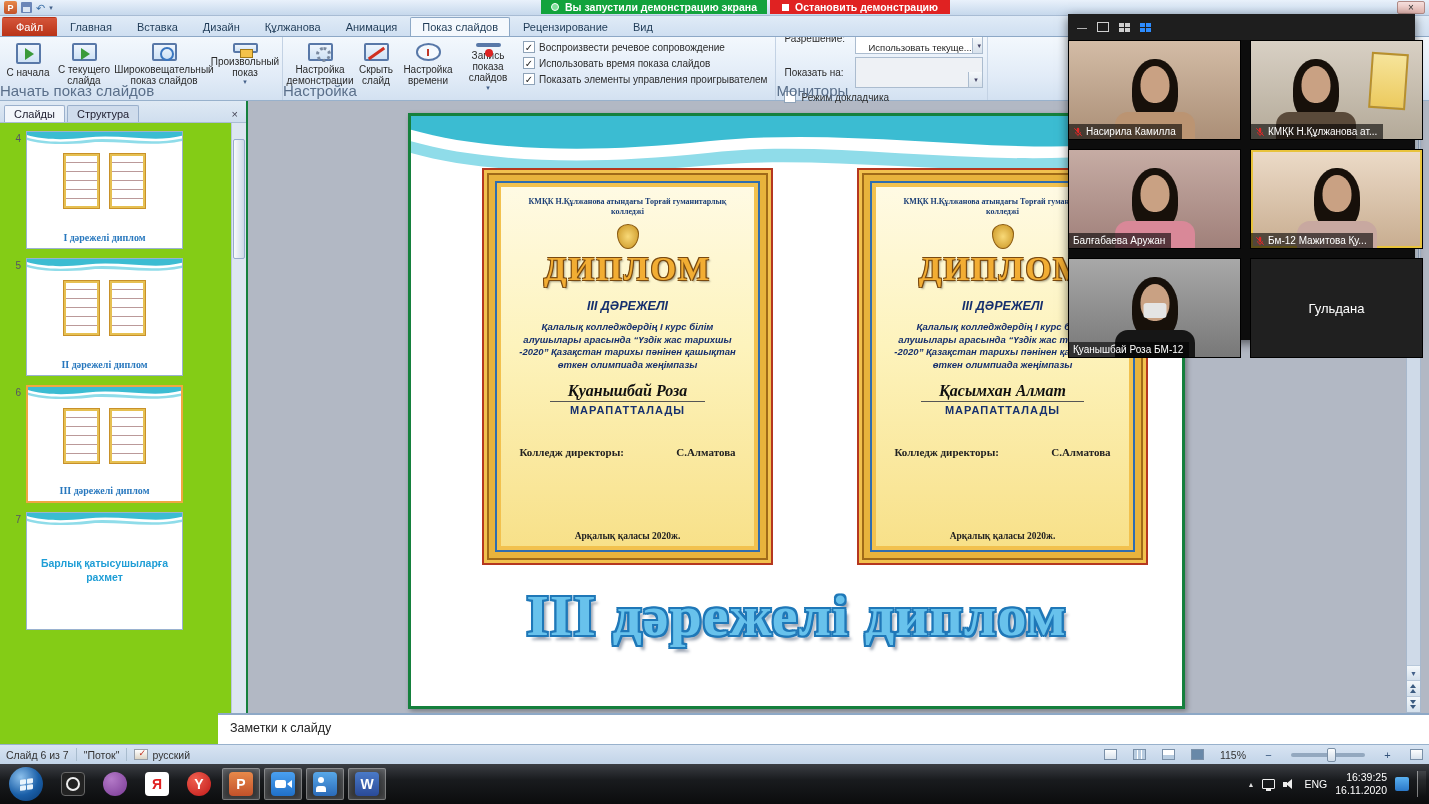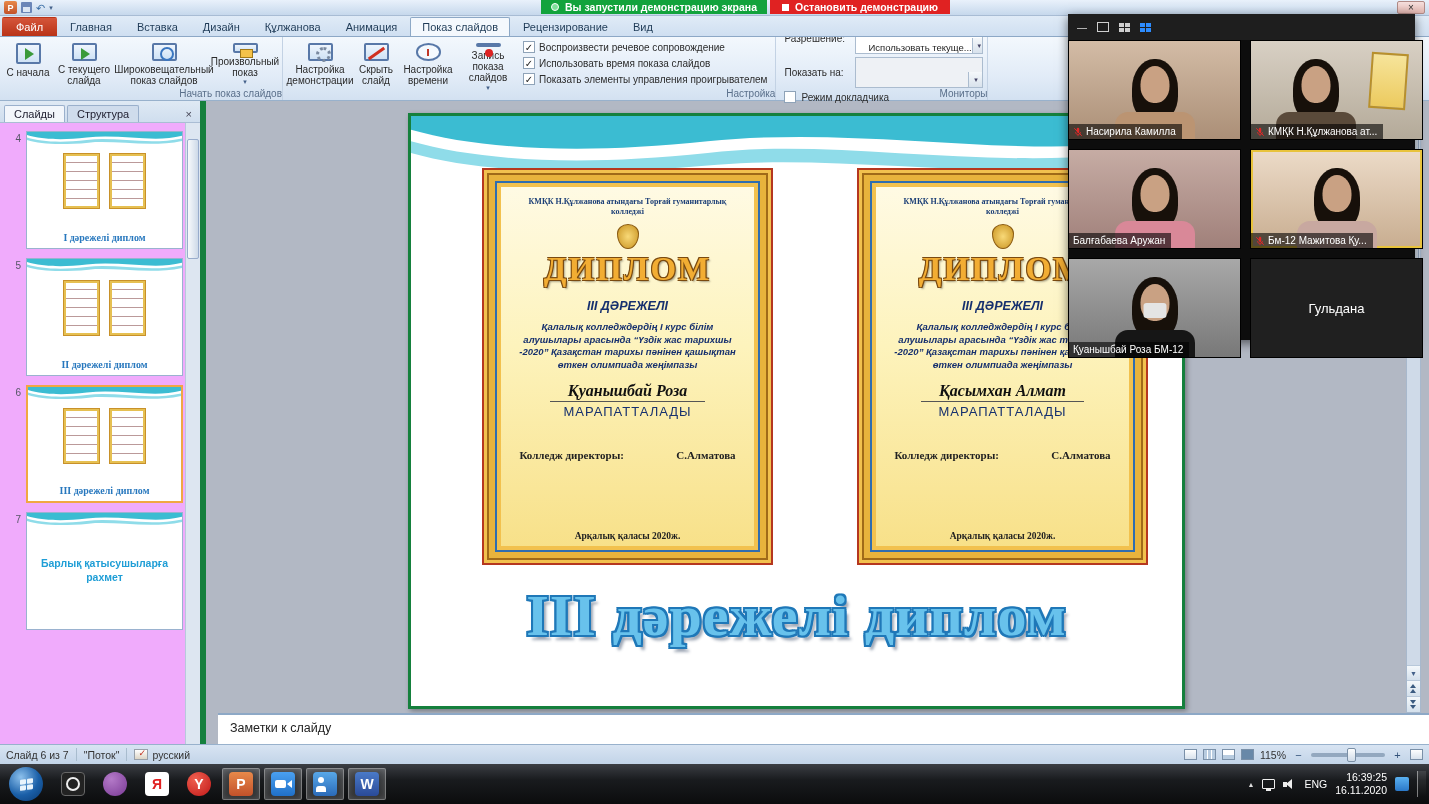--- a/index.html
+++ b/index.html
@@ -38,22 +38,22 @@
     display:flex; align-items:flex-end; gap:1px; padding-left:2px;
     background:linear-gradient(#e0ebf7,#cfdff1); border-bottom:1px solid #8da8c6; }
   .rtab { padding:3px 11px 3px; font-size:11px; color:#1f3b57; border:1px solid transparent; border-bottom:none; }
   .rtab.file { background:linear-gradient(#d4553a,#b93317); color:#fff; border-radius:2px 2px 0 0; padding:3px 13px; }
   .rtab.active { background:#f4f8fd; border-color:#8da8c6; border-radius:2px 2px 0 0; }
 
   
   .ribbon { position:absolute; left:0; top:37px; right:0; height:64px; z-index:3;
     background:linear-gradient(#f3f8fd,#e1ebf7 65%,#d3e1f1); border-bottom:1px solid #98b1cc; display:flex; }
   .rgroup { position:relative; padding:2px 4px 13px; border-right:1px solid #c3d2e4; display:flex; }
-  .glabel { position:absolute; left:0; right:0; bottom:1px; text-align:right;
-    font-size:10px; color:#5a6f8a; }
+  .glabel { position:absolute; left:0; right:0; bottom:1px; text-align:left;
+    font-size:15px; color:#5a6f8a; }
   .bigbtn { display:flex; flex-direction:column; align-items:center; padding-top:3px;
     font-size:10px; line-height:1.12; color:#2b2b2b; text-align:center; border:1px solid transparent; border-radius:2px; }
   .ric { width:25px; height:21px; position:relative; margin-bottom:3px; }
   .ric-screen { border:2px solid #5878a8; background:linear-gradient(#eef5fd,#cfe2f5); border-radius:2px; }
   .ric-play::after { content:""; position:absolute; left:7px; top:3px;
     border-left:9px solid #3a9a3a; border-top:6px solid transparent; border-bottom:6px solid transparent; }
   .ric-cast::after { content:""; position:absolute; left:6px; top:2px; width:10px; height:10px;
     border:2px solid #3a76c0; border-radius:50%; }
   .ric-custom::after { content:""; position:absolute; left:5px; top:4px; width:11px; height:7px; background:#f4c24a; border:1px solid #a07818; }
   .ric-gear::after { content:""; position:absolute; left:6px; top:2px; width:9px; height:9px;
@@ -75,22 +75,22 @@
   .monrow { display:flex; align-items:center; gap:5px; font-size:10px; color:#2b2b2b; }
   .mlabel { width:66px; }
   .combo { display:flex; align-items:flex-end; width:128px; height:31px; background:#fff;
     border:1px solid #abbccf; font-size:9.5px; color:#222; padding-left:12px; white-space:nowrap; overflow:hidden; }
   .combo .arr { margin-left:auto; width:14px; height:15px; flex:none;
     background:linear-gradient(#f5f8fb,#d8e2ec); border-left:1px solid #abbccf;
     display:flex; align-items:center; justify-content:center; font-size:7px; color:#446; }
   .combo.disabled { background:#eef1f5; }
 
   
-  .slides-panel { position:absolute; left:0; top:101px; width:206px; height:643px;
-    background:#f0abfc; border-right:6px solid #15803d; z-index:2; }
+  .slides-panel { position:absolute; left:0; top:101px; width:248px; height:643px;
+    background:#84cc16; border-right:2px solid #15803d; z-index:2; }
   .panel-tabs { height:22px; display:flex; align-items:flex-end; gap:2px; padding:2px 4px 0;
     background:linear-gradient(#dfe9f4,#cfdeee); border-bottom:1px solid #aabdd4; }
   .ptab { font-size:11px; color:#223; padding:2px 9px; background:#cfdcec;
     border:1px solid #9ab0cc; border-bottom:none; border-radius:2px 2px 0 0; }
   .ptab.active { background:#f2f6fb; }
   .ptab-close { margin-left:auto; font-size:11px; color:#445; padding:0 4px 2px; }
   .thumb-list { position:absolute; left:0; top:22px; bottom:0; right:15px; overflow:hidden; padding:8px 0 0 6px; }
   .thumb-row { display:flex; margin-bottom:9px; }
   .tnum { width:20px; font-size:10px; color:#556; text-align:right; padding:2px 5px 0 0; }
   .thumb { width:157px; height:118px; background:#fff; border:1px solid #9ab2cf; position:relative; overflow:hidden; }
@@ -128,22 +128,22 @@
     background:radial-gradient(#f8d978,#c8921f); border:1px solid #8a5a10;
     border-radius:50% 50% 50% 50% / 38% 38% 62% 62%; }
   .dip-title { font-size:33px; font-weight:bold; letter-spacing:2px; color:#f2ad33;
     text-shadow:1px 1px 0 #7a4a10,-1px -1px 0 #7a4a10,1px -1px 0 #7a4a10,-1px 1px 0 #7a4a10,2px 2px 2px rgba(0,0,0,.35); }
   .dip-degree { margin-top:11px; font-family:"Liberation Sans",sans-serif; font-style:italic;
     font-weight:bold; font-size:12.5px; color:#16306e; }
   .dip-body { margin-top:8px; font-family:"Liberation Sans",sans-serif; font-style:italic;
     font-weight:bold; font-size:9.5px; line-height:1.35; color:#16306e; width:222px; }
   .dip-name { margin-top:10px; font-style:italic; font-weight:bold; font-size:16px; color:#111;
     border-bottom:1px solid #555; padding:0 18px 1px; }
-  .dip-awarded { margin-top:2px; font-family:"Liberation Sans",sans-serif; font-weight:normal;
-    font-size:13px; letter-spacing:1px; color:#16306e; }
+  .dip-awarded { margin-top:2px; font-family:"Liberation Sans",sans-serif; font-weight:bold;
+    font-size:11px; letter-spacing:1px; color:#16306e; }
   .dip-dir { margin-top:30px; width:92%; display:flex; justify-content:space-between;
     font-weight:bold; font-size:11px; color:#222; }
   .dip-footer { margin-top:auto; font-weight:bold; font-size:9.5px; color:#222; }
 
   .wordart { position:absolute; left:0; right:0; top:466px; text-align:center;
     font-family:"Liberation Serif",serif; font-weight:bold; font-size:58px; letter-spacing:1px;
     color:#68c2ec;
     text-shadow:-2px -2px 0 #1f78b8,2px -2px 0 #1f78b8,-2px 2px 0 #1f78b8,2px 2px 0 #1f78b8,
       0 -2px 0 #1f78b8,0 2px 0 #1f78b8,-2px 0 0 #1f78b8,2px 0 0 #1f78b8,4px 5px 3px rgba(40,60,90,.45); }
 
@@ -169,21 +169,21 @@
     border-top:2px solid #8da8c6; font-size:12.5px; color:#222; padding:6px 12px; z-index:2; }
 
   
   .statusbar { position:absolute; left:0; top:744px; right:0; height:20px; z-index:3;
     background:linear-gradient(#d8e4f2,#c2d4e8); border-top:1px solid #98b1cc;
     display:flex; align-items:center; font-size:10.5px; color:#333; padding:0 6px; }
   .ssep { width:1px; height:13px; background:#a8bcce; margin:0 7px; }
   .spell { position:relative; width:14px; height:11px; margin-right:4px;
     background:linear-gradient(#fff,#dcd4c4); border:1px solid #98a0aa; }
   .spell .sm { position:absolute; left:3px; top:-2px; font-size:9px; color:#c03020; }
-  .sb-right { margin-left:auto; display:flex; align-items:center; gap:6px; }
+  .sb-right { margin-left:auto; display:flex; align-items:center; gap:16px; }
   .vico { width:13px; height:11px; border:1px solid #7a90a8; background:linear-gradient(#fdfefe,#d8e2ec); }
   .vico.v2 { background:repeating-linear-gradient(90deg,#b8cce0 0 3px,#fff 3px 4px); }
   .vico.v3 { background:linear-gradient(#fff 60%,#b8cce0 60%); }
   .vico.v4 { background:#6888a8; }
   .zbtn { width:13px; height:13px; display:flex; align-items:center; justify-content:center;
     font-size:11px; color:#33527a; }
   .sl-track { width:74px; height:4px; background:#93a8bf; border-radius:2px; position:relative; }
   .sl-thumb { position:absolute; left:36px; top:-5px; width:9px; height:14px;
     background:linear-gradient(#fdfefe,#cfdbe8); border:1px solid #7a8fa6; border-radius:2px; }
 

